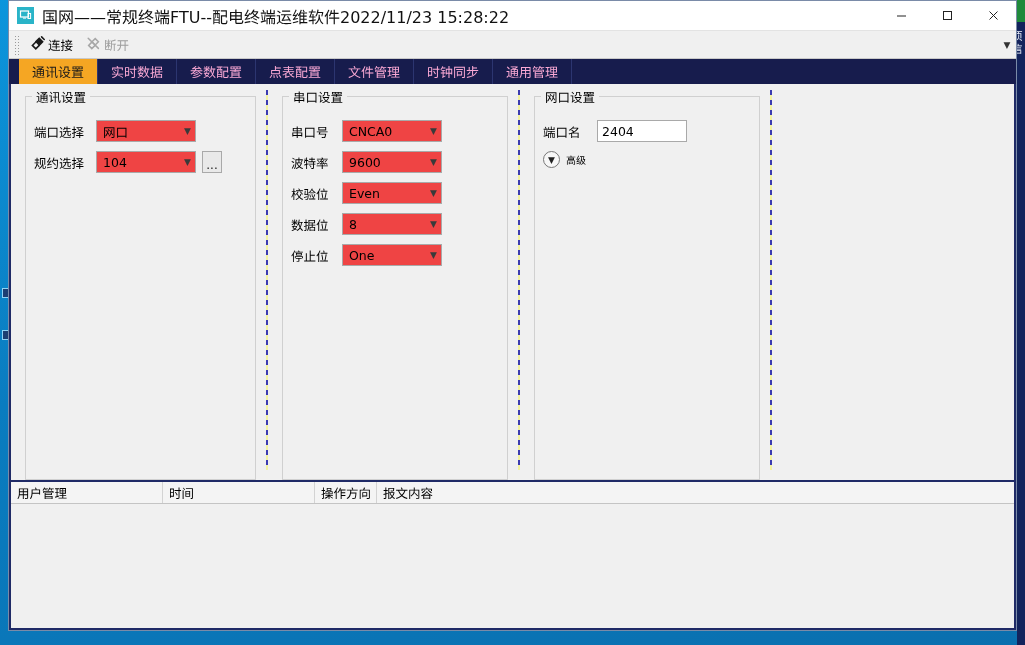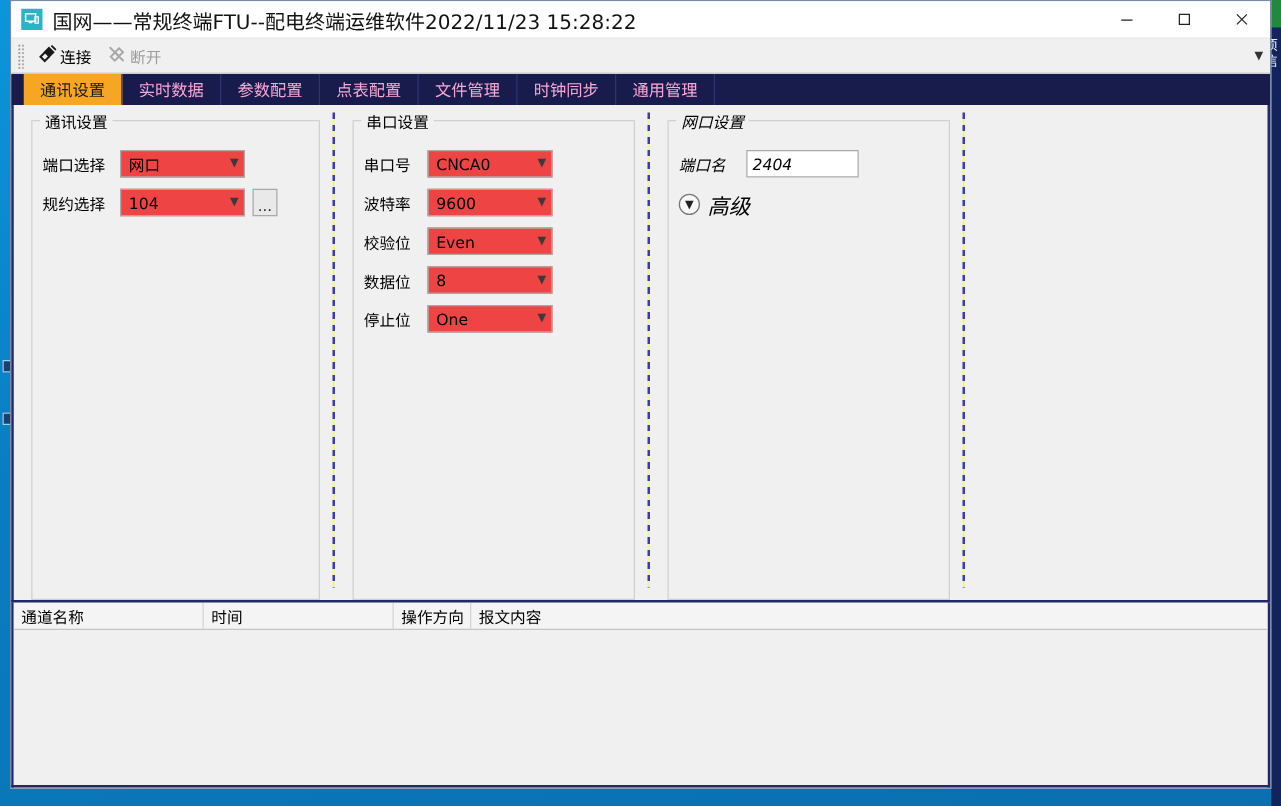--- a/index.html
+++ b/index.html
@@ -150,21 +150,21 @@
     display: flex;
     height: 100%;
     padding: 6px 0 0 0;
   }
   .col {
     position: relative;
     padding: 6px 10px 0 14px;
   }
   .col.c1 { width: 255px; }
   .col.c2 { width: 250px; }
-  .col.c3 { width: 250px; font-style: italic; }
+  .col.c3 { width: 250px; }
   .vsep {
     width: 2px;
     align-self: stretch;
     margin: 0 0 10px 0;
     background-image: repeating-linear-gradient(to bottom,
       #3b3bb0 0 5px, #f2f2a0 5px 10px);
   }
 
   
   .group {
@@ -243,21 +243,21 @@
   .expander {
     display: flex; align-items: center; gap: 6px;
     margin-top: 4px;
   }
   .exp-circle {
     width: 17px; height: 17px; border-radius: 50%;
     border: 1px solid #777; background: #f7f7f7;
     display: flex; align-items: center; justify-content: center;
     font-size: 9px; color: #222;
   }
-  .exp-label { font-size: 17px; color: #000; }
+  .exp-label { font-size: 10px; color: #000; }
 
   
   .logpane {
     height: 148px; min-height: 148px;
     background: #ffffff;
     border: 2px solid #1f2a66;
     border-top: none;
     display: flex; flex-direction: column;
   }
   .log-head {
@@ -462,21 +462,21 @@
         </div>
       </div>
 
       <div class="vsep"></div>
 
     </div>
   </div>
 
   <div class="logpane">
     <div class="log-head">
-      <div class="log-th c0">通道名称</div>
+      <div class="log-th c0">用户管理</div>
       <div class="log-th c1">时间</div>
       <div class="log-th c2">操作方向</div>
       <div class="log-th c3">报文内容</div>
     </div>
     <div class="log-body"></div>
   </div>
 
 
 </div>
 

